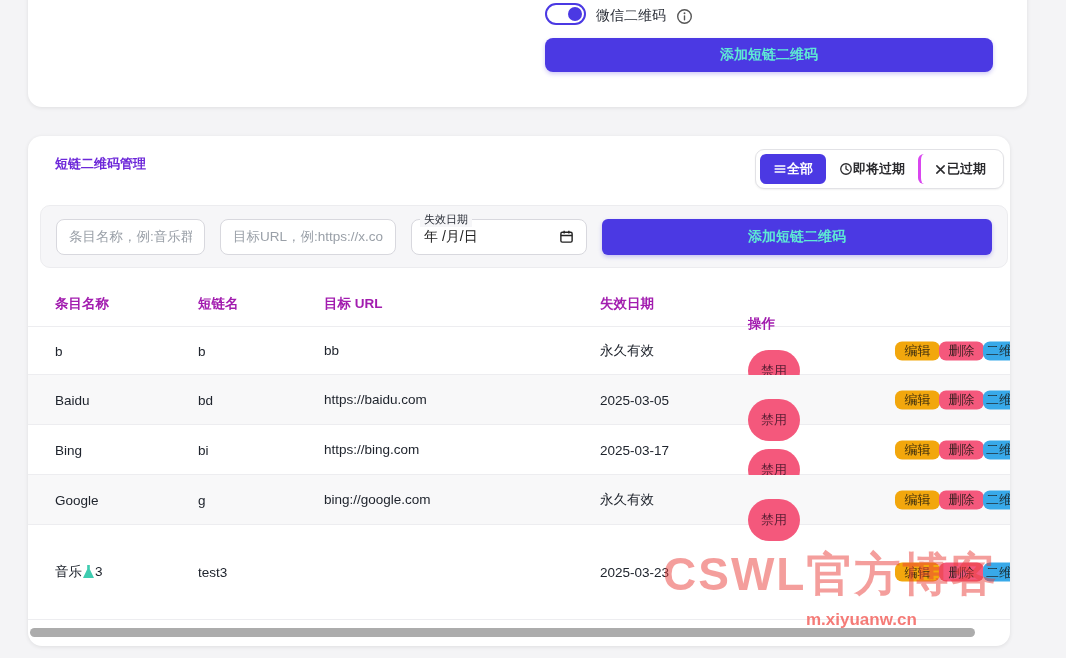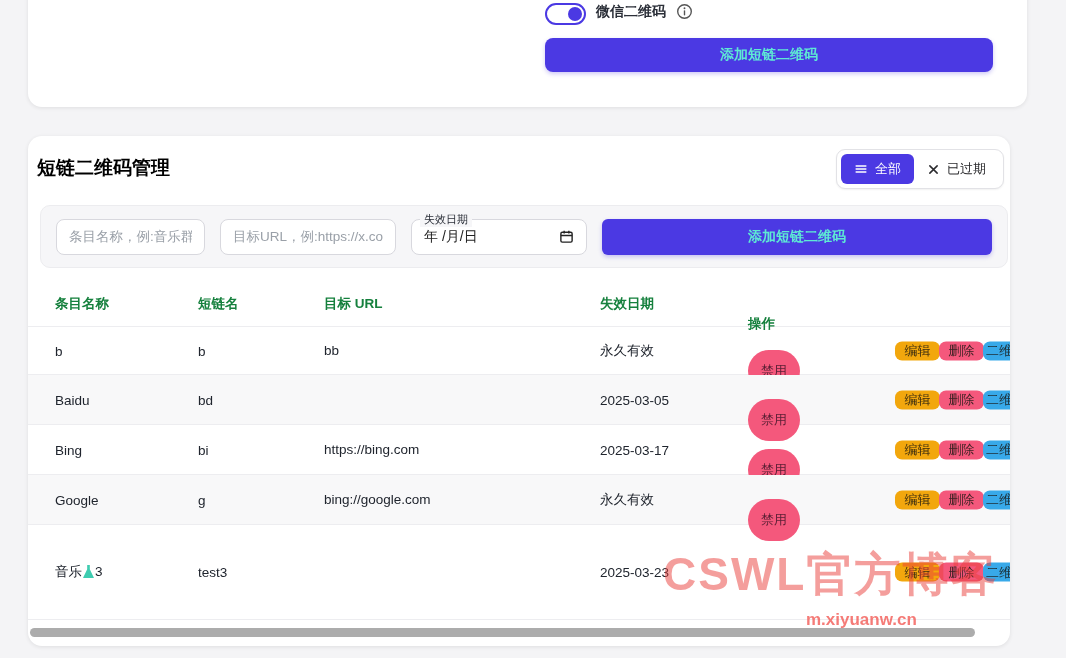--- a/index.html
+++ b/index.html
@@ -6,44 +6,44 @@
   html,body { width:1066px; height:658px; }
   body {
     position:relative; overflow:hidden;
     background:#f4f4f6;
     font-family:"Liberation Sans", sans-serif;
     color:#1f2430;
   }
   .card { position:absolute; background:#fff; border-radius:14px; box-shadow:0 1px 4px rgba(0,0,0,.09); }
   
   #card-top { left:28px; top:-44px; width:999px; height:151px; }
-  .toggle-row { position:absolute; left:517px; top:47px; display:flex; align-items:flex-start; gap:10px;font-weight:bold; }
+  .toggle-row { position:absolute; left:517px; top:47px; display:flex; align-items:flex-end; gap:10px; }
   .toggle { position:relative; width:41px; height:22px; border:2px solid var(--primary); border-radius:13px; background:#fff; cursor:pointer; }
   .toggle .knob { position:absolute; right:2px; top:2px; width:14px; height:14px; border-radius:50%; background:var(--primary); }
   .toggle-label { font-size:14px; color:#2b2f38; }
   .info-icon { display:inline-flex; color:#555; }
   .btn-primary {
     background:var(--primary); color:#5eead4; border:none; border-radius:8px;
     font-size:14px; font-weight:bold; font-family:inherit; cursor:pointer;
     display:flex; align-items:center; justify-content:center;
   }
   #top-add-btn { position:absolute; left:517px; top:82px; width:448px; height:34px; box-shadow:0 2px 4px rgba(60,40,220,.25); }
   
   #card-main { left:28px; top:136px; width:982px; height:510px; }
-  .page-title { position:absolute; left:9px; top:19px; font-size:19px; font-weight:bold; color:#000000; }
+  .page-title { position:absolute; left:27px; top:19px; font-size:13px; font-weight:bold; color:#6d28d9; }
   
   #filter-tabs {
     position:absolute; right:6px; top:13px; height:40px;
     display:flex; align-items:stretch; background:#fff;
     border:1px solid #e2e2e6; border-radius:9px; padding:4px;
     box-shadow:0 1px 2px rgba(0,0,0,.06);
   }
-  .tab { display:flex; align-items:center; gap:7px; padding:0 13px; font-size:13px; font-weight:normal;
+  .tab { display:flex; align-items:center; padding:0 13px; font-size:13px; font-weight:bold;
          color:#2b2b2e; border-radius:6px; cursor:pointer; }
-  .tab + .tab { border-left:1px solid #d946ef; }
+  .tab + .tab { border-left:3px solid #d946ef; }
   .tab.active { background:var(--primary); color:#fff; border-left:none; }
   .tab.active + .tab { border-left:none; }
   .tab .ticon { display:inline-flex; }
   
   #filter-panel {
     position:absolute; left:12px; top:69px; width:968px; height:63px;
     background:#f6f6f8; border:1px solid #ececef; border-radius:10px;
     display:flex; align-items:center; gap:15px; padding:0 15px;
   }
   .f-input {
@@ -58,21 +58,21 @@
   .date-value { font-size:14px; }
   .cal-icon { display:inline-flex; color:#222; }
   #panel-add-btn { flex:1; height:36px; border-radius:6px; box-shadow:0 2px 4px rgba(60,40,220,.25); }
   
   #table-clip { position:absolute; left:0; top:146px; right:0; bottom:22px; overflow:hidden; }
   #table-inner { width:1080px; position:relative; }
   .trow { position:relative; border-bottom:1px solid #ededf0; }
   .trow.head { height:45px; }
   .trow.stripe { background:#f8f8f9; }
   .cell { position:absolute; top:50%; transform:translateY(-50%); font-size:13.5px; color:#20252e; }
-  .head .cell { color:#15803d; font-weight:bold; font-size:13.5px; }
+  .head .cell { color:#a21caf; font-weight:bold; font-size:13.5px; }
   .c1 { left:27px;  width:140px; }
   .c2 { left:170px; width:130px; }
   .c3 { left:296px; width:270px; word-break:break-all; line-height:1.65; }
   .c4 { left:572px; width:145px; }
   .c5 { left:720px; width:145px; display:flex; gap:8px;margin-top:20px; }
   .c6 { left:867px; display:flex; }
   .badge { padding:12px 13px; border-radius:999px; font-size:13px; cursor:pointer; white-space:nowrap; }
   .badge.pink  { background:var(--pink);  color:#5a1f34; }
   .badge.green { background:var(--green); color:#14573a; }
   .badge.sky   { background:var(--sky);   color:#17465e; }
@@ -121,20 +121,29 @@
       <div class="tab active">
         <span class="ticon">
           <svg width="14" height="14" viewBox="0 0 16 16" fill="none" stroke="currentColor" stroke-width="1.8" stroke-linecap="round">
             <path d="M2.5 4.5h11M2.5 8h11M2.5 11.5h11"></path>
           </svg>
         </span>
         <span>全部</span>
       </div>
       <div class="tab">
         <span class="ticon">
+          <svg width="14" height="14" viewBox="0 0 16 16" fill="none" stroke="currentColor" stroke-width="1.5" stroke-linecap="round">
+            <circle cx="8" cy="8" r="6"></circle>
+            <path d="M8 4.6V8l2.4 1.5"></path>
+          </svg>
+        </span>
+        <span>即将过期</span>
+      </div>
+      <div class="tab">
+        <span class="ticon">
           <svg width="13" height="13" viewBox="0 0 16 16" fill="none" stroke="currentColor" stroke-width="1.9" stroke-linecap="round">
             <path d="M3.5 3.5l9 9M12.5 3.5l-9 9"></path>
           </svg>
         </span>
         <span>已过期</span>
       </div>
     </div>
 
   <div id="filter-panel">
     <input class="f-input" id="in-name" type="text" placeholder="条目名称，例:音乐群1" style="">
@@ -174,20 +183,21 @@
             </span>
             <span class="cell c6">
               <button class="act-btn act-edit">编辑</button>
               <button class="act-btn act-del">删除</button>
               <button class="act-btn act-qr">二维码</button>
             </span>
           </div>
           <div class="trow stripe" style="height: 50px;">
             <span class="cell c1">Baidu</span>
             <span class="cell c2">bd</span>
+            <span class="cell c3">https://baidu.com</span>
             <span class="cell c4">2025-03-05</span>
             <span class="cell c5">
               <span class="badge pink">禁用</span>
             </span>
             <span class="cell c6">
               <button class="act-btn act-edit">编辑</button>
               <button class="act-btn act-del">删除</button>
               <button class="act-btn act-qr">二维码</button>
             </span>
           </div>

